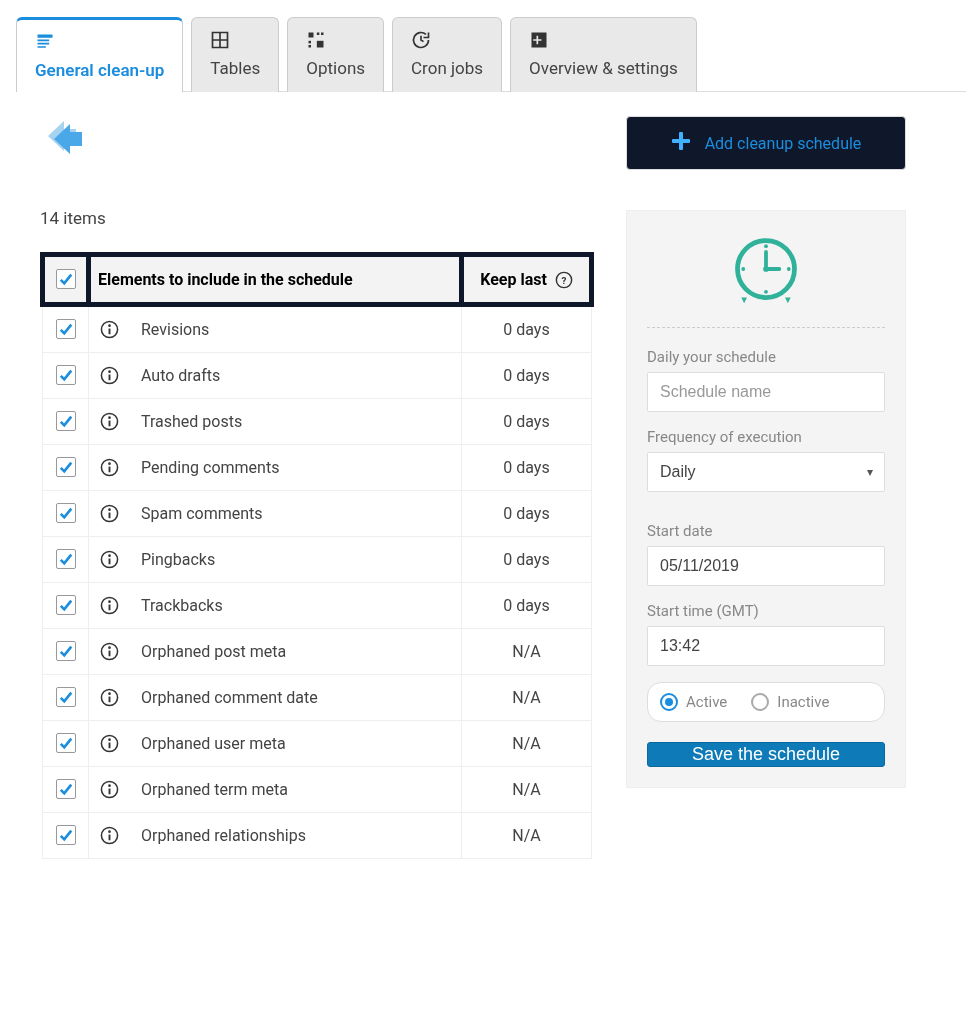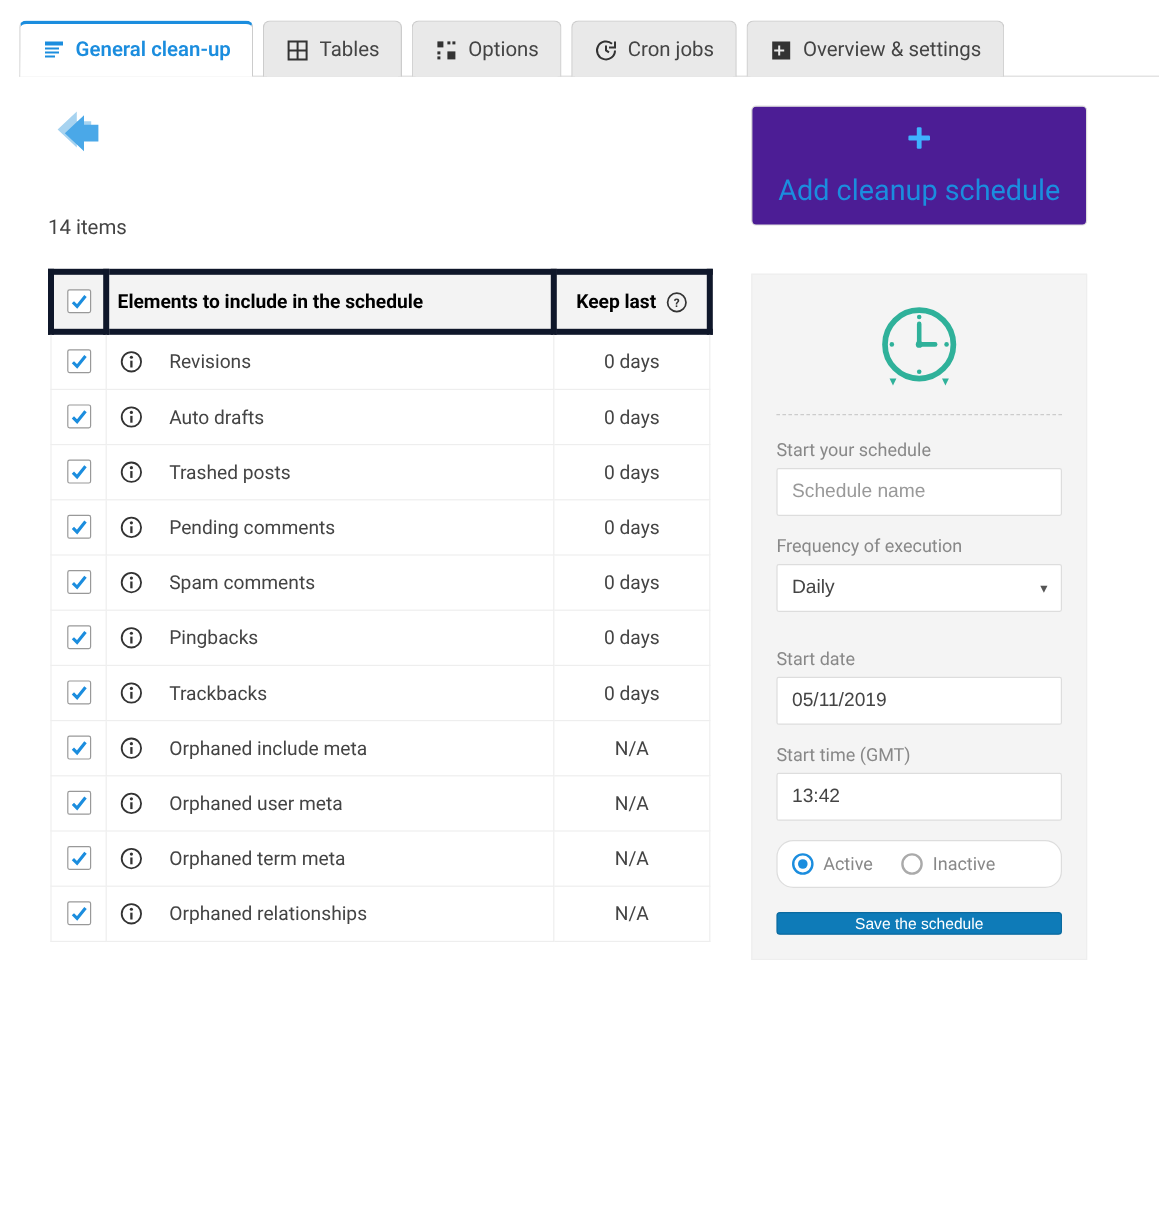--- a/index.html
+++ b/index.html
@@ -16,32 +16,33 @@
     padding-top: 16px;
   }
   
   .tabs {
     display: flex;
     gap: 8px;
     border-bottom: 1px solid #ddd;
   }
   .tab {
     display: flex;
-    align-items: flex-end;
+    align-items: flex-start;
     gap: 8px;
     padding: 12px 18px;
     background: #e9e9e9;
     border: 1px solid #ccc;
     border-bottom: none;
     border-radius: 6px 6px 0 0;
     color: #444;
     cursor: pointer;
     font-size: 17px;
     position: relative;
     top: 1px;
+    flex-direction: column;
   }
   .tab.active {
     background: #fff;
     color: #1b8dde;
     font-weight: 600;
     border-top: 3px solid #1b8dde;
   }
   .tab-icon { display: inline-flex; align-items: center; justify-content: center; width: 20px; height: 20px; }
   .tab-icon svg { width: 20px; height: 20px; }
   .tab.active .tab-icon svg { fill: #1b8dde; }
@@ -63,26 +64,25 @@
   .back-arrow svg { width: 54px; height: 40px; }
 
   .add-btn {
     display: flex;
     align-items: center;
     gap: 14px;
     padding: 14px 20px;
     border: 1px solid #ddd;
     border-radius: 4px;
     color: #1b8dde;
-    font-size: 24px;
+    font-size: 16px;
     cursor: pointer;
-    background: #4c1d95;
+    background: #0f172a;
     justify-content: center;
     margin-bottom: 40px;
-    flex-direction: column;
   }
   .plus-icon svg { width: 20px; height: 20px; fill: #3fb1ff; }
 
   .item-count {
     text-align: left;
     padding-right: 0;
     font-size: 17px;
     color: #444;
     margin-bottom: 24px;
   }
@@ -212,21 +212,21 @@
     content: "";
     width: 8px; height: 8px;
     background: #1b8dde;
     border-radius: 50%;
   }
   .save-btn {
     width: 100%;
     background: #0e7bb8;
     color: #fff;
     border: 1px solid #0a6a9f;
-    font-size: 13px;
+    font-size: 18px;
     border-radius: 3px;
     cursor: pointer;
   }
 </style>
 </head>
 <body>
 
 <div class="page">
 
   <div class="tabs">
@@ -423,21 +423,36 @@
                   <svg viewBox="0 0 16 16">
                     <polyline points="2,9 6,13 14,3"></polyline>
                   </svg>
                 </span></td>
               <td><span class="info-icon">
                   <svg viewBox="0 0 20 20">
                     <circle cx="10" cy="10" r="8.5" fill="none" stroke="#333" stroke-width="1.6"></circle>
                     <circle cx="10" cy="6" r="1.4" fill="#333"></circle>
                     <rect x="9" y="9" width="2" height="6" fill="#333"></rect>
                   </svg>
-                </span><span class="row-label">Orphaned include meta</span></td>
+                </span><span class="row-label">Orphaned post meta</span></td>
+              <td class="col-keep">N/A</td>
+            </tr>
+            <tr>
+              <td class="col-check"><span class="chk">
+                  <svg viewBox="0 0 16 16">
+                    <polyline points="2,9 6,13 14,3"></polyline>
+                  </svg>
+                </span></td>
+              <td><span class="info-icon">
+                  <svg viewBox="0 0 20 20">
+                    <circle cx="10" cy="10" r="8.5" fill="none" stroke="#333" stroke-width="1.6"></circle>
+                    <circle cx="10" cy="6" r="1.4" fill="#333"></circle>
+                    <rect x="9" y="9" width="2" height="6" fill="#333"></rect>
+                  </svg>
+                </span><span class="row-label">Orphaned comment date</span></td>
               <td class="col-keep">N/A</td>
             </tr>
             <tr>
               <td class="col-check"><span class="chk">
                   <svg viewBox="0 0 16 16">
                     <polyline points="2,9 6,13 14,3"></polyline>
                   </svg>
                 </span></td>
               <td><span class="info-icon">
                   <svg viewBox="0 0 20 20">
@@ -506,21 +521,21 @@
             <circle cx="40" cy="16" r="2" fill="#2fb19a"></circle>
             <circle cx="64" cy="40" r="2" fill="#2fb19a"></circle>
             <circle cx="40" cy="64" r="2" fill="#2fb19a"></circle>
             <circle cx="16" cy="40" r="2" fill="#2fb19a"></circle>
             <path d="M14 70 L20 70 L17 76 Z" fill="#2fb19a"></path>
             <path d="M60 70 L66 70 L63 76 Z" fill="#2fb19a"></path>
           </svg>
         </div>
         <hr class="dashed">
 
-        <div class="field-lbl">Start your schedule</div>
+        <div class="field-lbl">Daily your schedule</div>
         <input class="field-input" type="text" placeholder="Schedule name" style="">
 
         <div class="field-lbl">Frequency of execution</div>
         <div class="select-wrap">
           <input class="field-input" readonly="" value="Daily" style="">
         </div>
 
         <div class="field-lbl">Start date</div>
         <input class="field-input" type="text" value="05/11/2019" style="">
 

